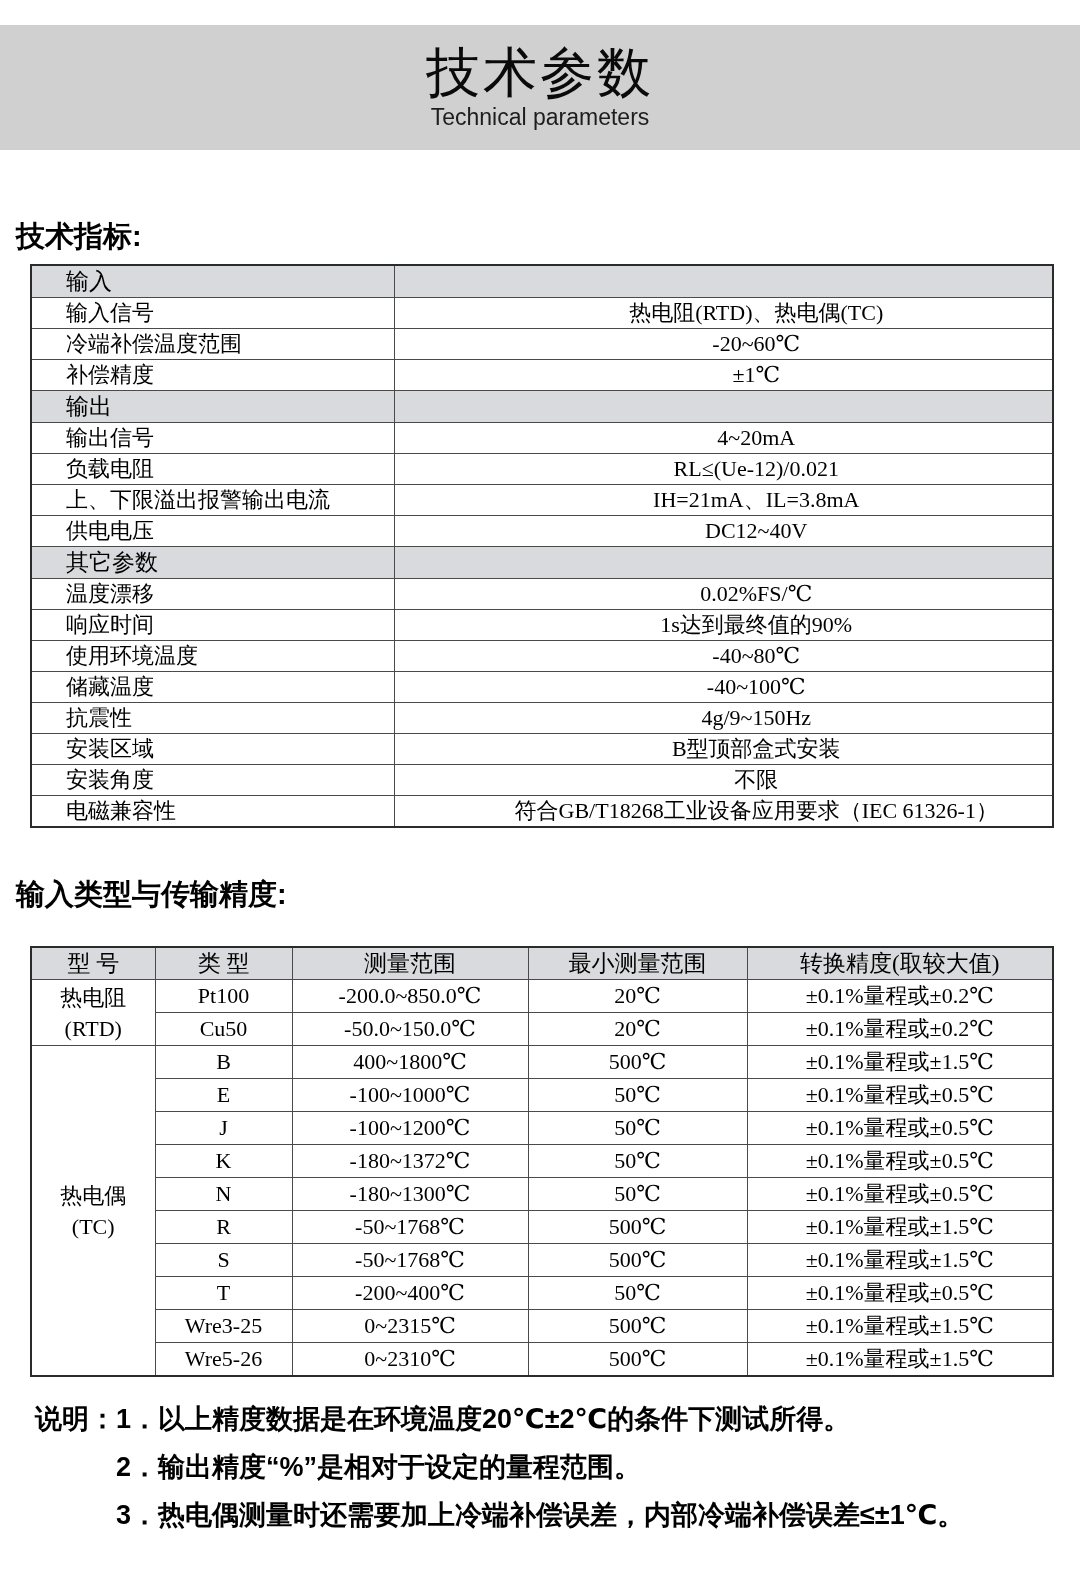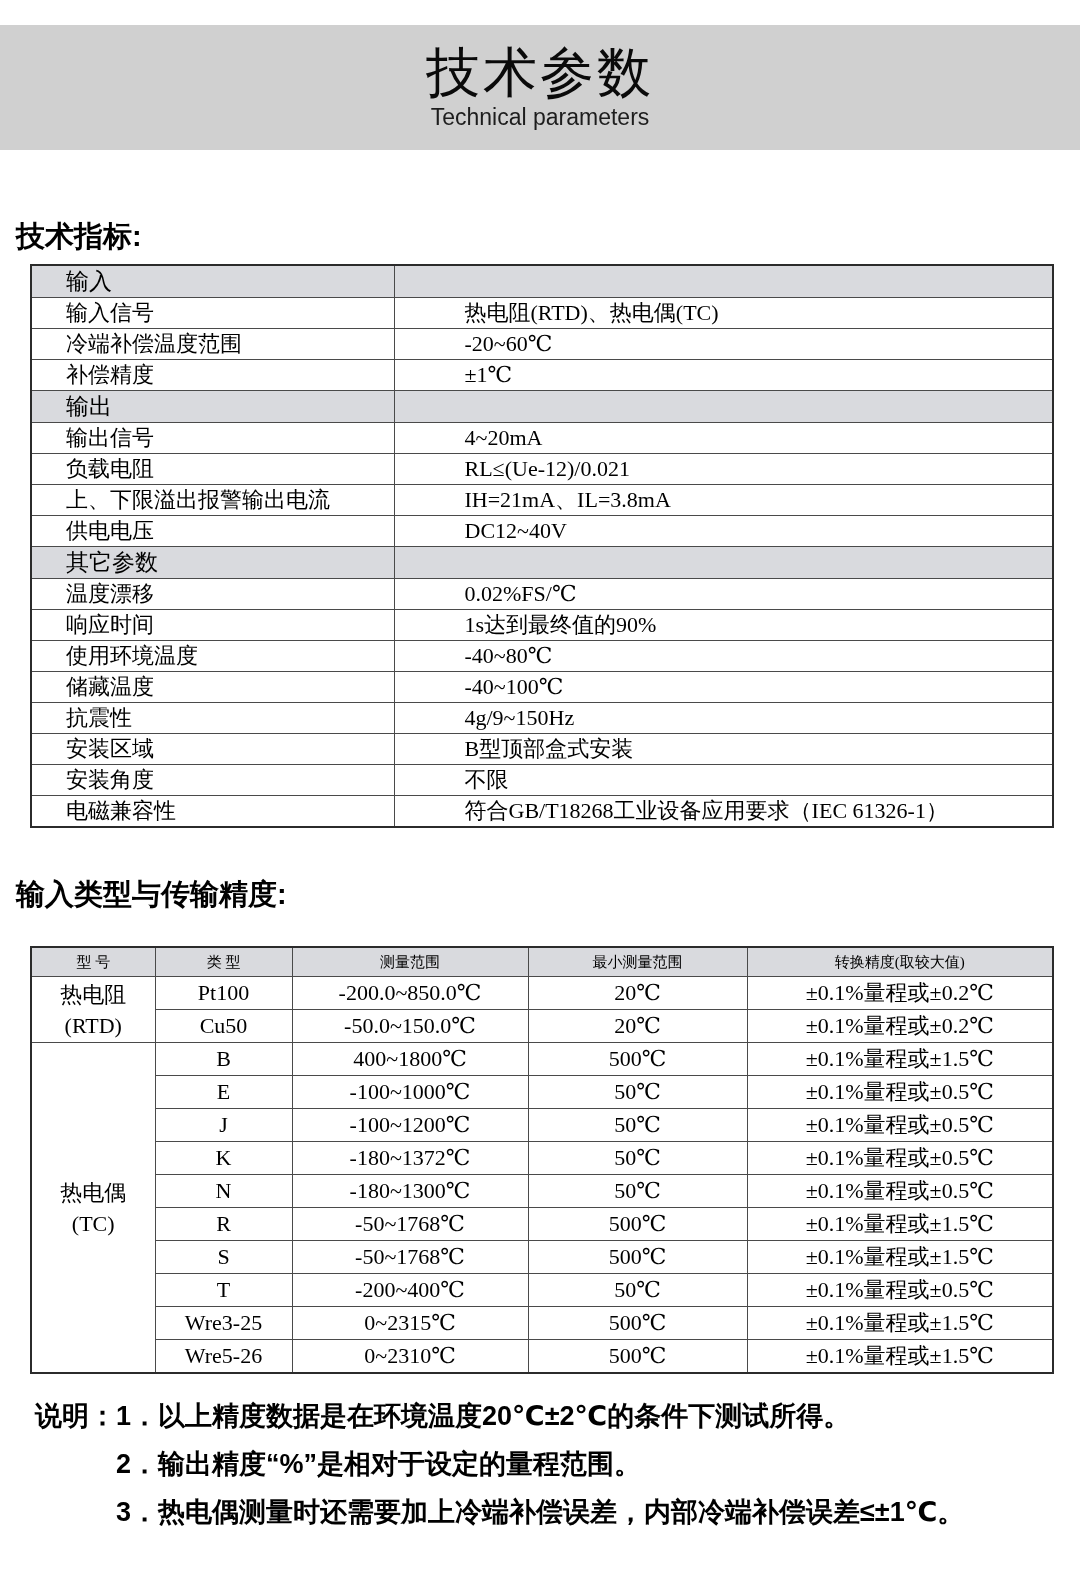--- a/index.html
+++ b/index.html
@@ -43,40 +43,40 @@
   .spec-table {
     width: 1022px; margin: 12px 0 0 30px;
     border: 2px solid #2b2b2b;
   }
   .spec-table td {
     border: 1px solid #4a4a4a;
     height: 30px; font-size: 22px;
     padding: 0 4px 0 34px;
     white-space: nowrap; overflow: hidden;
   }
-  .spec-table td.spec-value { padding-left: 70px; }
+  .spec-table td.spec-value { padding-left: 70px; text-align: center; }
   .spec-table tr.section-row td {
     background: #d9dade;
     font-family: "Liberation Sans", "DejaVu Sans", sans-serif;
     font-weight: normal; font-size: 23px;
   }
 
   
   .acc-table {
     width: 1022px; margin: 36px 0 0 30px;
     border: 2px solid #2b2b2b;
     text-align: center;
   }
   .acc-table th, .acc-table td {
     border: 1px solid #4a4a4a;
     padding: 0; font-weight: normal;
     font-size: 22px; white-space: nowrap; overflow: hidden;
   }
   .acc-table thead th {
-    background: #d9dade; height: 28px; font-size: 15px;
+    background: #d9dade; height: 28px; font-size: 23px;
   }
   .acc-table tbody td { height: 32px; }
   .acc-table td.model-cell { vertical-align: middle; }
   .model-line { display: block; line-height: 31px; }
 
   
   .notes {
     margin: 28px 0 0 35px;
     font-family: "Liberation Sans", "DejaVu Sans", sans-serif;
     font-size: 27px; font-weight: bold; color: #000;

